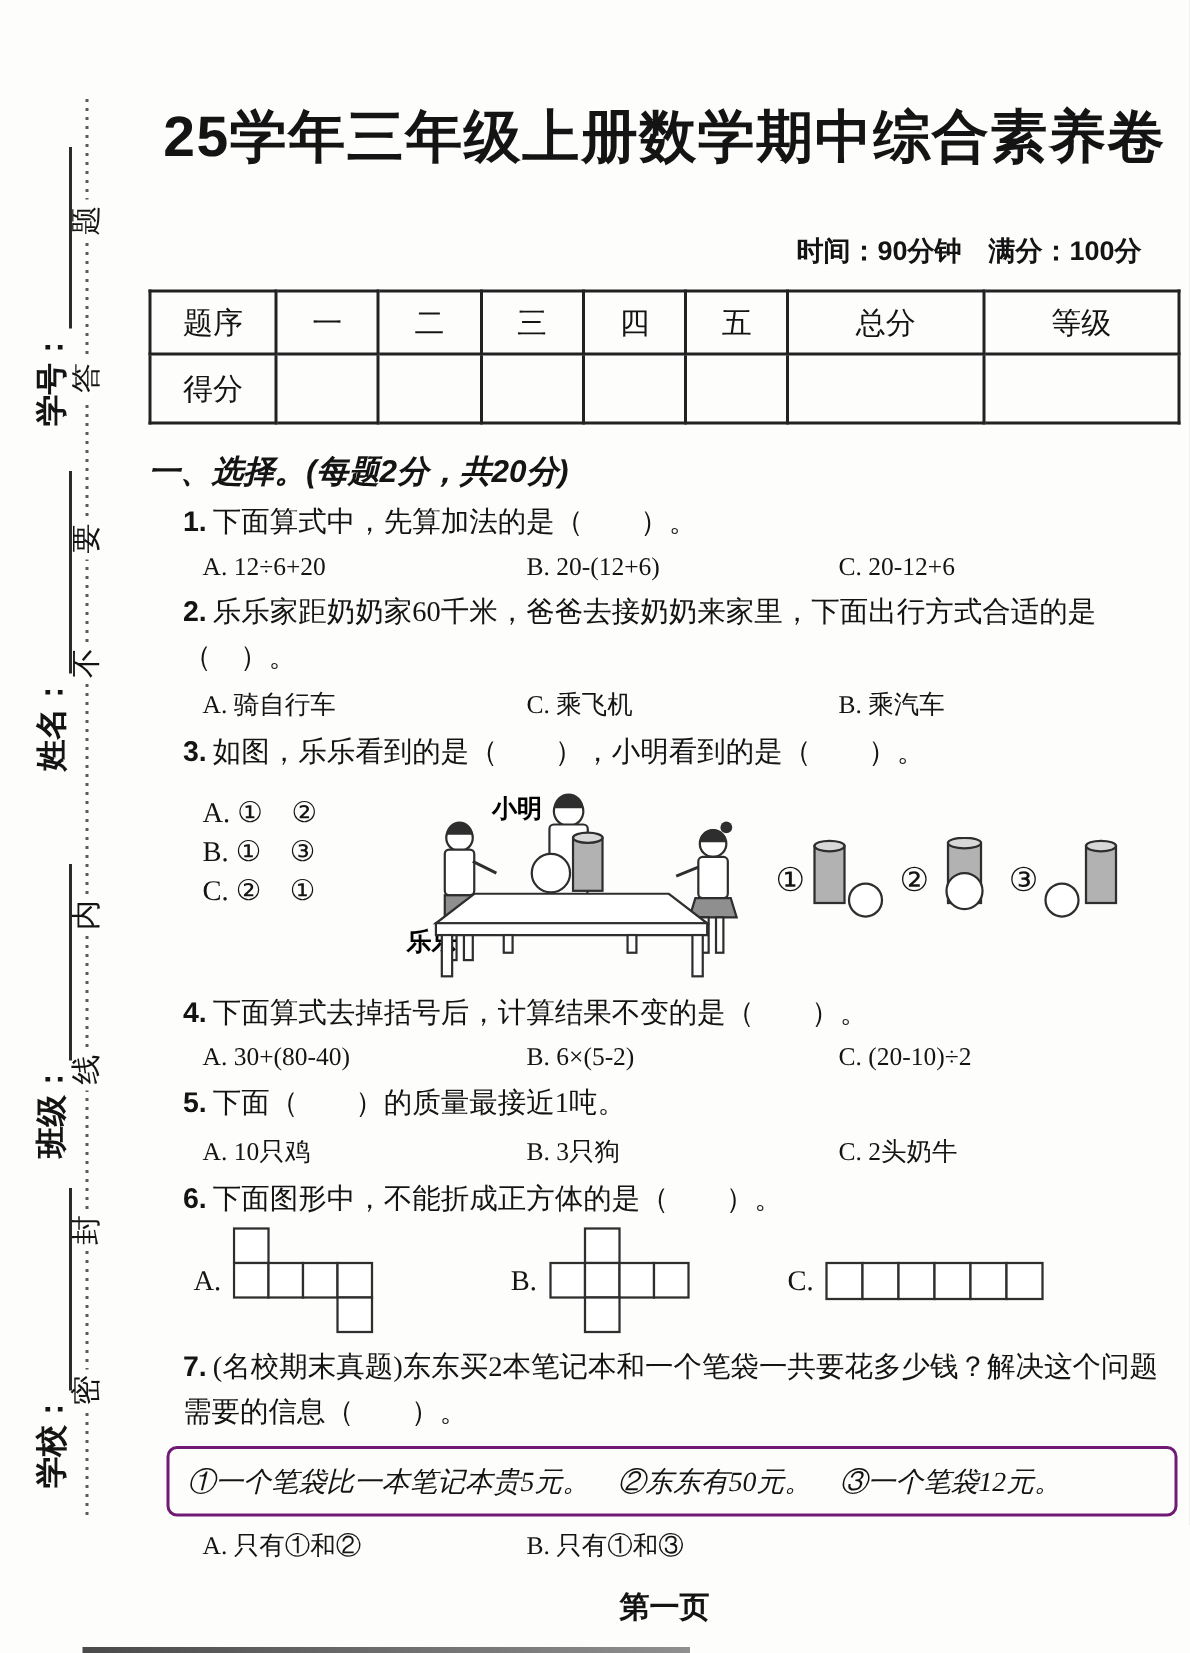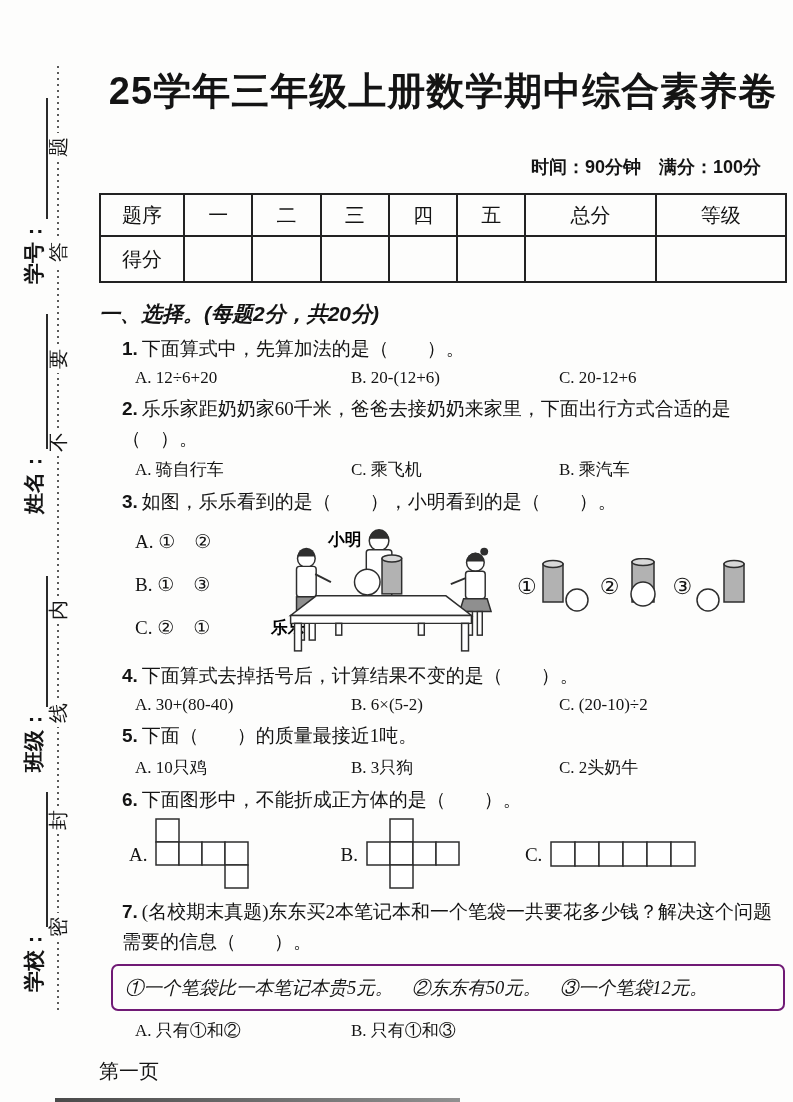--- a/index.html
+++ b/index.html
@@ -66,40 +66,40 @@
   .q { margin-top:6px; }
   .qtext { font-size:19px; line-height:1.55; padding-left:23px; }
   .qnum { font-weight:bold; font-family:"Liberation Sans", sans-serif; margin-right:4px; }
   .opts {
     display:grid; grid-template-columns:216px 208px 1fr;
     padding-left:36px; margin-top:5px; font-size:17px;
   }
 
   
   .q3row { display:flex; margin-top:2px; align-items:flex-start; }
-  .q3opts { width:170px; padding-left:36px; display:flex; flex-direction:column; gap:17px; font-size:19px; padding-top:10px; }
+  .q3opts { width:170px; padding-left:36px; display:flex; flex-direction:column; font-size:19px; padding-top:10px; }
   .fig3 { display:flex; align-items:center; gap:16px; }
   .views { display:flex; align-items:center; gap:6px; margin-left:4px; }
   .view { display:flex; align-items:center; gap:1px; }
   .vnum { font-size:22px; }
 
   
   .netrow { display:flex; align-items:center; padding-left:30px; margin-top:4px; }
   .netgroup { display:flex; align-items:center; gap:8px; font-size:19px; }
   .gB { margin-left:88px; }
   .gC { margin-left:62px; }
 
   
   .infobox {
     margin:8px 0 0 12px; width:674px;
     border:2px solid #701a75; border-radius:7px;
     padding:9px 12px; font-size:18.5px; font-style:italic;
   }
 
-  .footer { margin-top:16px; text-align:left; font-size:20px; font-family:"Liberation Sans", sans-serif; }
+  .footer { margin-top:16px; text-align:center; font-size:20px; font-family:"Liberation Sans", sans-serif;font-weight:bold; }
 
   .scan-edge {
     position:absolute; left:55px; bottom:0; width:405px; height:4px;
     background:linear-gradient(to right,#4a4a4a,#909090);
   }
 
   svg .ln { stroke:#2e2e2e; stroke-width:1.5; fill:#fff; }
   svg .cyl { stroke:#2e2e2e; stroke-width:1.5; fill:#b2b2b2; }
   svg .cyltop { stroke:#2e2e2e; stroke-width:1.5; fill:#d8d8d8; }
   svg .hair { fill:#2e2e2e; }

